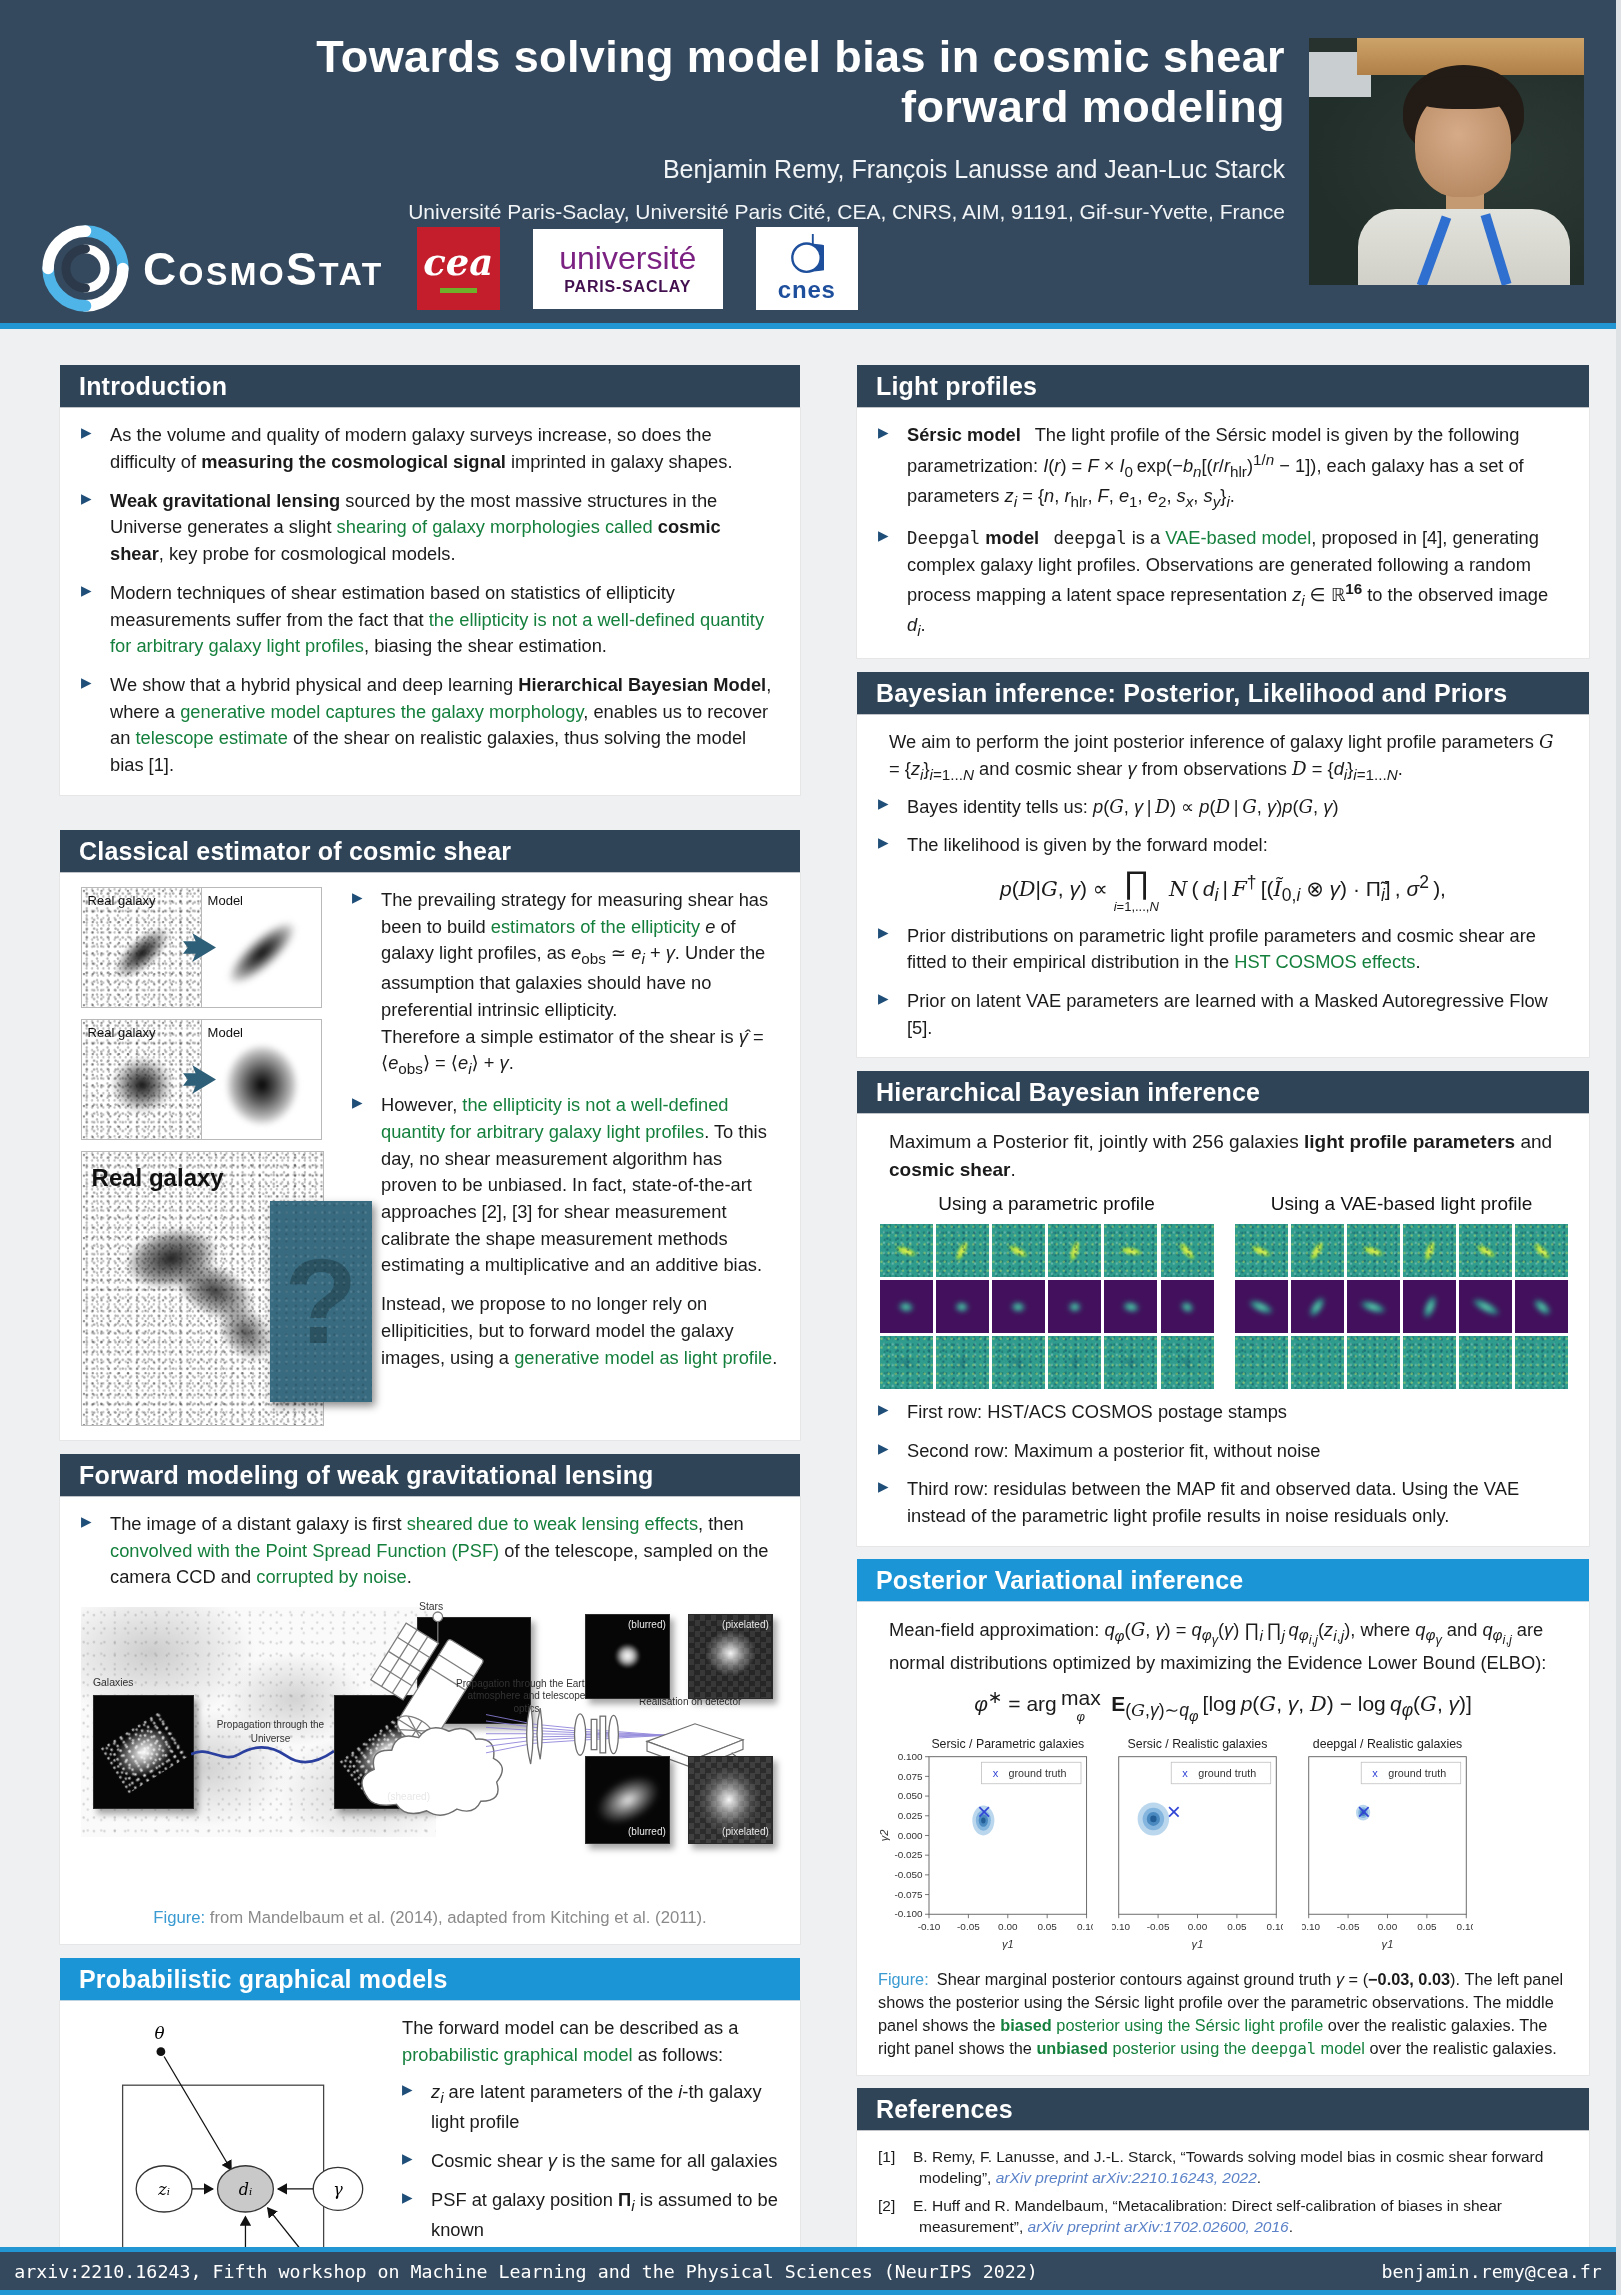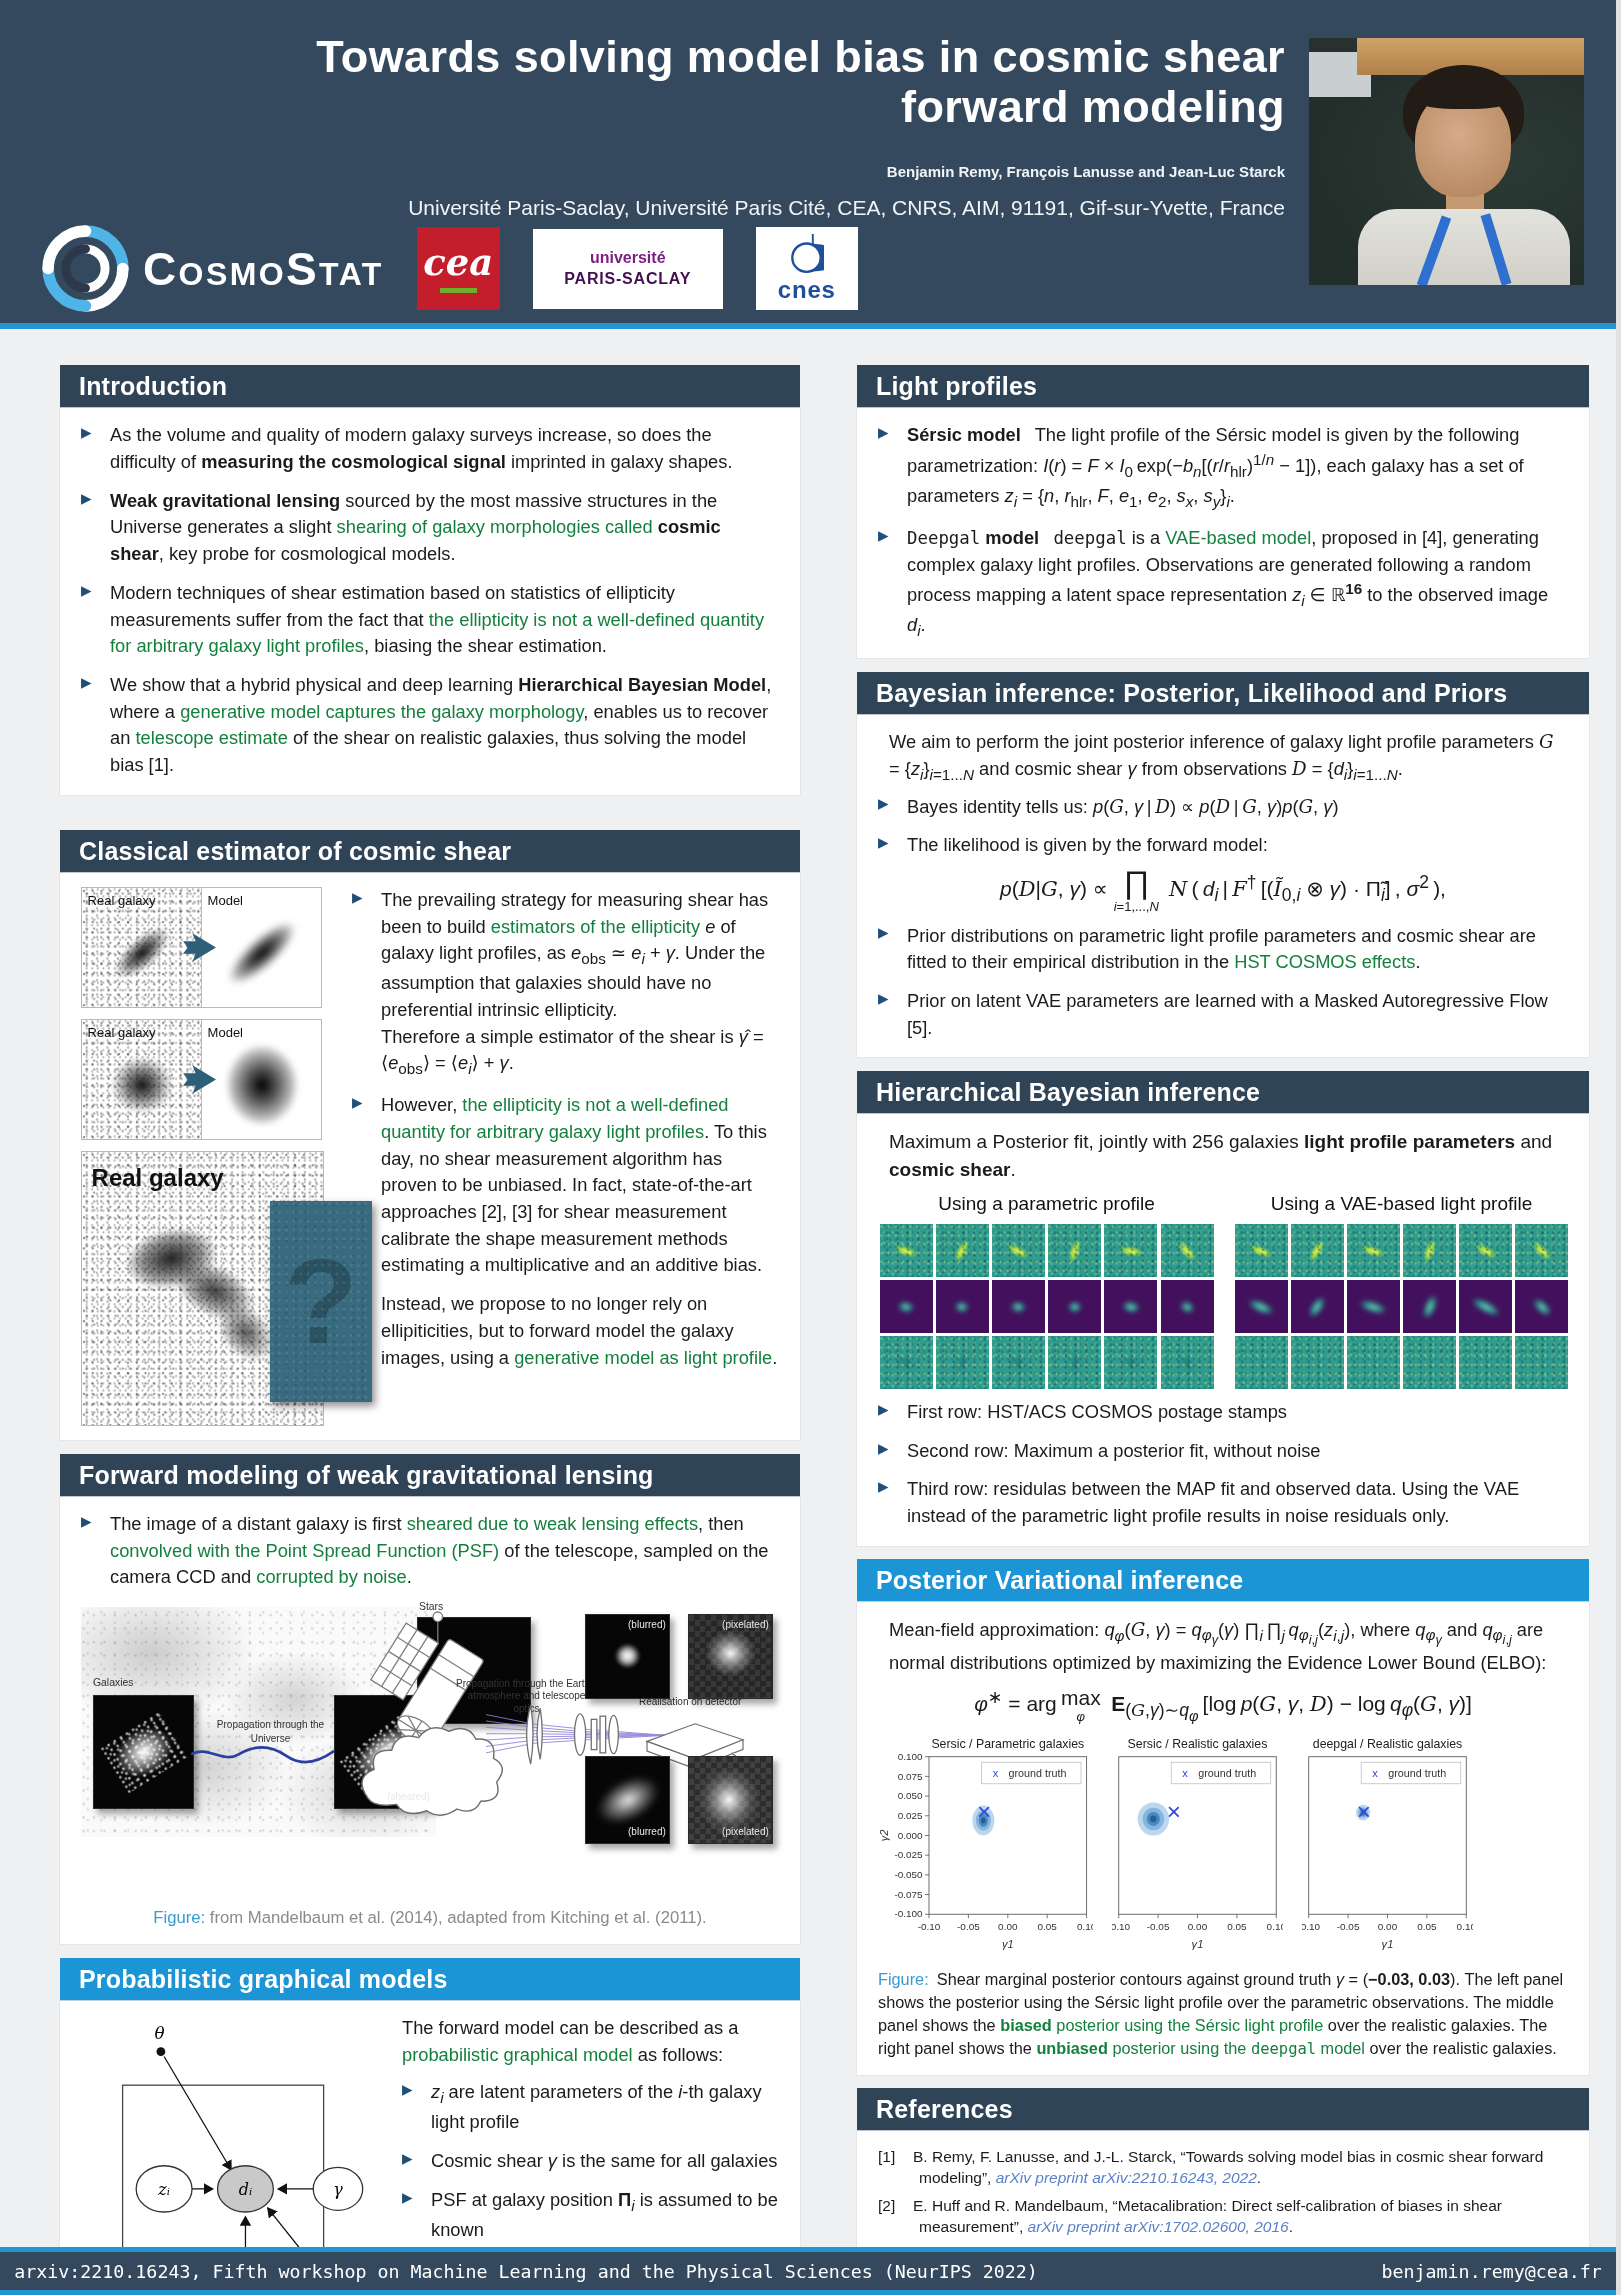--- a/index.html
+++ b/index.html
@@ -4,32 +4,32 @@
 <style>
   html,body{margin:0;padding:0;background:#dfe2e5;}
   .poster{position:relative;width:1616px;height:2295px;background:#eef0f2;overflow:hidden;
           font-family:"Liberation Sans","DejaVu Sans",sans-serif;color:#1b1b1b;}
   
   .hdr{position:absolute;top:0;left:0;width:100%;height:323px;background:#35495e;}
   .hdr-rule{position:absolute;top:323px;left:0;width:100%;height:6.4px;background:#2196d3;}
   .hdr-text{position:absolute;top:32px;left:0;width:1285px;text-align:right;color:#fff;}
   .hdr-title{font-size:45px;font-weight:bold;line-height:1.12;letter-spacing:0.4px;}
   .hdr-title span{display:block;}
-  .hdr-authors{margin-top:30px;font-size:15px;font-weight:700;color:#f2f5f7;}
+  .hdr-authors{margin-top:22px;font-size:25px;font-weight:400;color:#f2f5f7;}
   .hdr-affil{margin-top:16px;font-size:21px;color:#f2f5f7;}
   .logos{position:absolute;left:41px;bottom:9.6px;display:flex;align-items:center;gap:33px;}
   .cs-logo{display:flex;align-items:center;gap:13px;}
   .cs-word{font-size:46px;font-weight:bold;color:#fff;font-variant:small-caps;letter-spacing:2.4px;}
   .logo-box{background:#fff;display:flex;flex-direction:column;align-items:center;justify-content:center;}
   .cea-box{width:83px;height:83px;background:#c41d2c;}
   .cea-t{font-family:"DejaVu Serif","Liberation Serif",serif;font-style:italic;font-weight:bold;
          color:#fff;font-size:37px;line-height:1;}
   .cea-bar{width:37px;height:5.6px;background:#6fb02a;margin-top:6.4px;}
   .ups-box{width:190px;height:80px;}
-  .ups-1{color:#7b2182;font-weight:bold;font-size:16px;line-height:1;}
+  .ups-1{color:#7b2182;font-weight:normal;font-size:32px;line-height:1;}
   .ups-2{color:#43104f;font-weight:bold;font-size:16px;letter-spacing:0.8px;margin-top:3.2px;}
   .cnes-box{width:102px;height:83px;}
   .cnes-t{color:#1e4f9c;font-weight:bold;font-size:24px;letter-spacing:0.8px;margin-top:1.6px;}
   
   .photo{position:absolute;top:38px;right:32px;width:275px;height:247px;background:#27322e;overflow:hidden;}
   .ph-screen{position:absolute;left:0;top:14.3px;width:62px;height:45px;background:#c9ced0;}
   .ph-wood{position:absolute;left:48px;top:0;right:0;height:37px;
            background:linear-gradient(#cda36a,#b08048);}
   .ph-board{position:absolute;left:0;top:37px;right:0;bottom:0;
             background:radial-gradient(ellipse at 70% 40%,#2c3a36,#222e2a 70%);}

